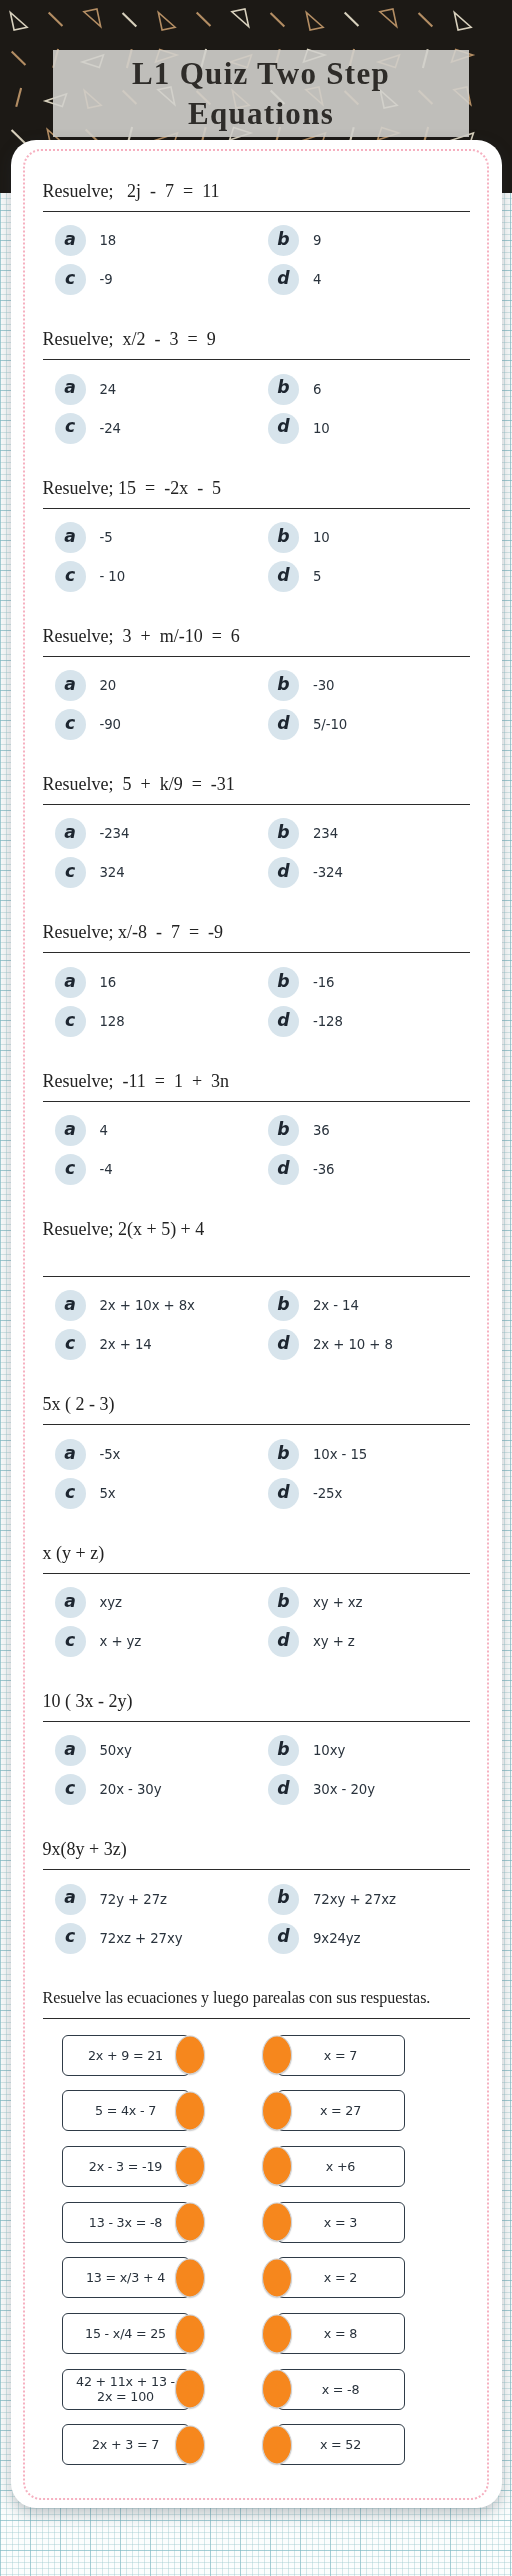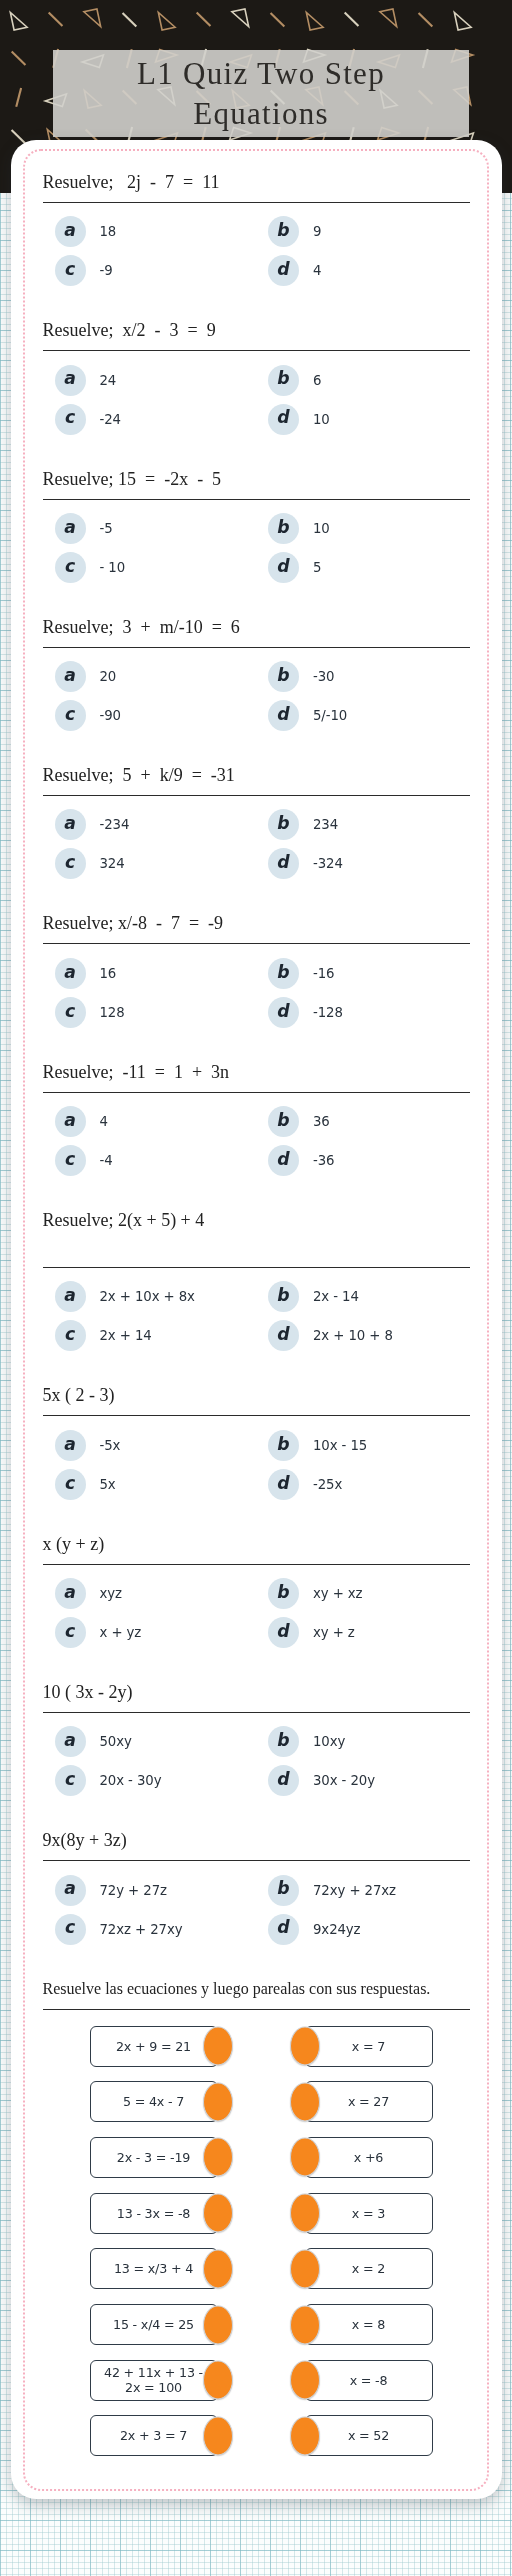--- a/index.html
+++ b/index.html
@@ -33,30 +33,30 @@
   .title-banner{
     position:absolute;
     left:53px;top:50px;width:416px;height:87px;
     background:rgba(209,208,204,0.9);
     display:flex;flex-direction:column;align-items:center;justify-content:center;
     text-align:center;
   }
   .quiz-title-line{
     font-family:"Liberation Serif","DejaVu Serif",serif;
     font-size:31px;line-height:40px;color:#2e2c29;
-    letter-spacing:1.3px;font-weight:400;white-space:pre;
+    letter-spacing:1.3px;font-weight:700;white-space:pre;
   }
   
   .quiz-card{
     position:relative;
     width:491px;margin:-53px auto 0 auto;
     background:#ffffff;
     border-radius:25px;
     box-shadow:0 5.3px 14.7px rgba(40,50,60,0.28);
-    padding:30px 32px 43px 32px;
+    padding:39px 32px 43px 32px;
     box-sizing:border-box;
   }
   .dotted-border{
     position:absolute;inset:8.7px 12.7px;
     border:2px dotted #f6b0c0;
     border-radius:18px;
     pointer-events:none;
   }
   
   .question{margin-bottom:32px;}
@@ -106,21 +106,21 @@
     width:128px;min-height:41px;
     border:1.1px solid #2f3b47;border-radius:6px;
     background:#fff;
     display:flex;align-items:center;justify-content:center;
     text-align:center;
     padding:4px 5.3px;box-sizing:border-box;
     font-size:12.7px;color:#28313b;font-weight:500;
     letter-spacing:-0.2px;
     cursor:pointer;
   }
-  .match-box.left{margin-left:47px;}
+  .match-box.left{margin-left:19px;}
   .match-box.right{margin-left:87px;}
   .knob{
     position:absolute;top:50%;
     width:30px;height:39px;border-radius:50%;
     background:#f6871d;
     border:1.3px solid #cfd3d8;
     box-shadow:0 0.7px 1.3px rgba(0,0,0,0.18);
     box-sizing:border-box;
     cursor:grab;
   }

